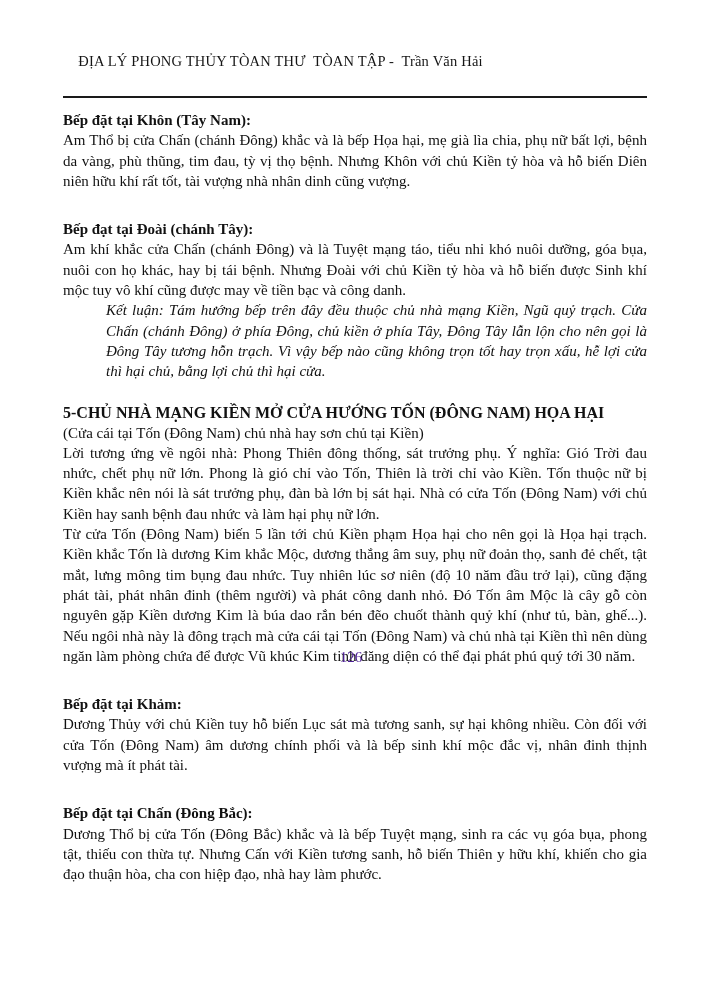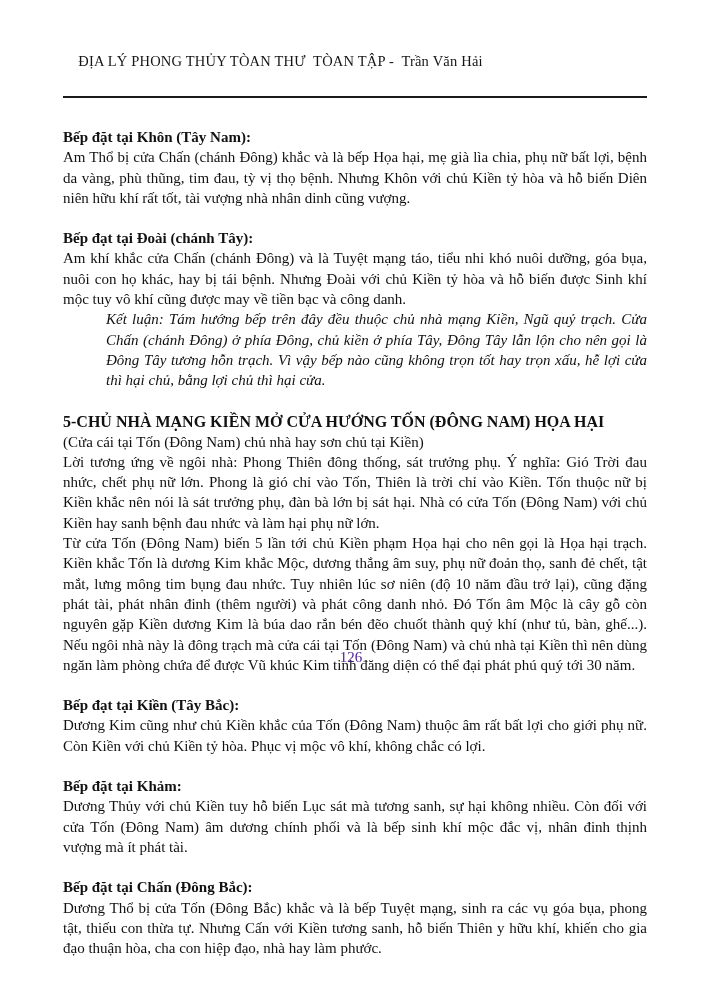--- a/index.html
+++ b/index.html
@@ -34,24 +34,24 @@
     margin: 9px 0 0 0;
   }
   .content {
     text-align: justify;
     font-size: 15px;
     line-height: 20.3px;
   }
   p { margin: 0; }
   .h {
     font-weight: bold;
-    margin-top: 20px;
+    margin-top: 28px;
   }
   .first .h {
-    margin-top: 29px;
+    margin-top: 12px;
   }
   .big-h {
     font-weight: bold;
     font-size: 16px;
     margin-top: 20px;
     line-height: 21px;
     text-align: left;
   }
   .italic {
     font-style: italic;
@@ -90,24 +90,20 @@
       <p class="italic">Kết luận: Tám hướng bếp trên đây đều thuộc chủ nhà mạng Kiền, Ngũ quỷ trạch. Cửa Chấn (chánh Đông) ở phía Đông, chủ kiền ở phía Tây, Đông Tây lẫn lộn cho nên gọi là Đông Tây tương hỗn trạch. Vì vậy bếp nào cũng không trọn tốt hay trọn xấu, hễ lợi cửa thì hại chủ, bằng lợi chủ thì hại cửa.</p>
     </section>
 
     <section>
       <p class="big-h">5-CHỦ NHÀ MẠNG KIỀN MỞ CỬA HƯỚNG TỐN (ĐÔNG NAM) HỌA HẠI</p>
       <p>(Cửa cái tại Tốn (Đông Nam) chủ nhà hay sơn chủ tại Kiền)</p>
       <p>Lời tương ứng về ngôi nhà: Phong Thiên đông thống, sát trưởng phụ. Ý nghĩa: Gió Trời đau nhức, chết phụ nữ lớn. Phong là gió chỉ vào Tốn, Thiên là trời chỉ vào Kiền. Tốn thuộc nữ bị Kiền khắc nên nói là sát trưởng phụ, đàn bà lớn bị sát hại. Nhà có cửa Tốn (Đông Nam) với chủ Kiền hay sanh bệnh đau nhức và làm hại phụ nữ lớn.</p>
       <p>Từ cửa Tốn (Đông Nam) biến 5 lần tới chủ Kiền phạm Họa hại cho nên gọi là Họa hại trạch. Kiền khắc Tốn là dương Kim khắc Mộc, dương thắng âm suy, phụ nữ đoản thọ, sanh đẻ chết, tật mắt, lưng mông tim bụng đau nhức. Tuy nhiên lúc sơ niên (độ 10 năm đầu trở lại), cũng đặng phát tài, phát nhân đinh (thêm người) và phát công danh nhỏ. Đó Tốn âm Mộc là cây gỗ còn nguyên gặp Kiền dương Kim là búa dao rắn bén đẽo chuốt thành quỷ khí (như tủ, bàn, ghế...). Nếu ngôi nhà này là đông trạch mà cửa cái tại Tốn (Đông Nam) và chủ nhà tại Kiền thì nên dùng ngăn làm phòng chứa để được Vũ khúc Kim tinh đăng diện có thể đại phát phú quý tới 30 năm.</p>
     </section>
 
-    <section>
-      <p class="h">Bếp đạt tại Kiền (Tây Bắc):</p>
-      <p>Dương Kim cũng như chủ Kiền khắc của Tốn (Đông Nam) thuộc âm rất bất lợi cho giới phụ nữ. Còn Kiền với chủ Kiền tỷ hòa. Phục vị mộc vô khí, không chắc có lợi.</p>
-    </section>
 
     <section>
       <p class="h">Bếp đặt tại Khảm:</p>
       <p>Dương Thủy với chủ Kiền tuy hỗ biến Lục sát mà tương sanh, sự hại không nhiều. Còn đối với cửa Tốn (Đông Nam) âm dương chính phối và là bếp sinh khí mộc đắc vị, nhân đinh thịnh vượng mà ít phát tài.</p>
     </section>
 
     <section>
       <p class="h">Bếp đặt tại Chấn (Đông Bắc):</p>
       <p>Dương Thổ bị cửa Tốn (Đông Bắc) khắc và là bếp Tuyệt mạng, sinh ra các vụ góa bụa, phong tật, thiếu con thừa tự. Nhưng Cấn với Kiền tương sanh, hỗ biến Thiên y hữu khí, khiến cho gia đạo thuận hòa, cha con hiệp đạo, nhà hay làm phước.</p>
     </section>

